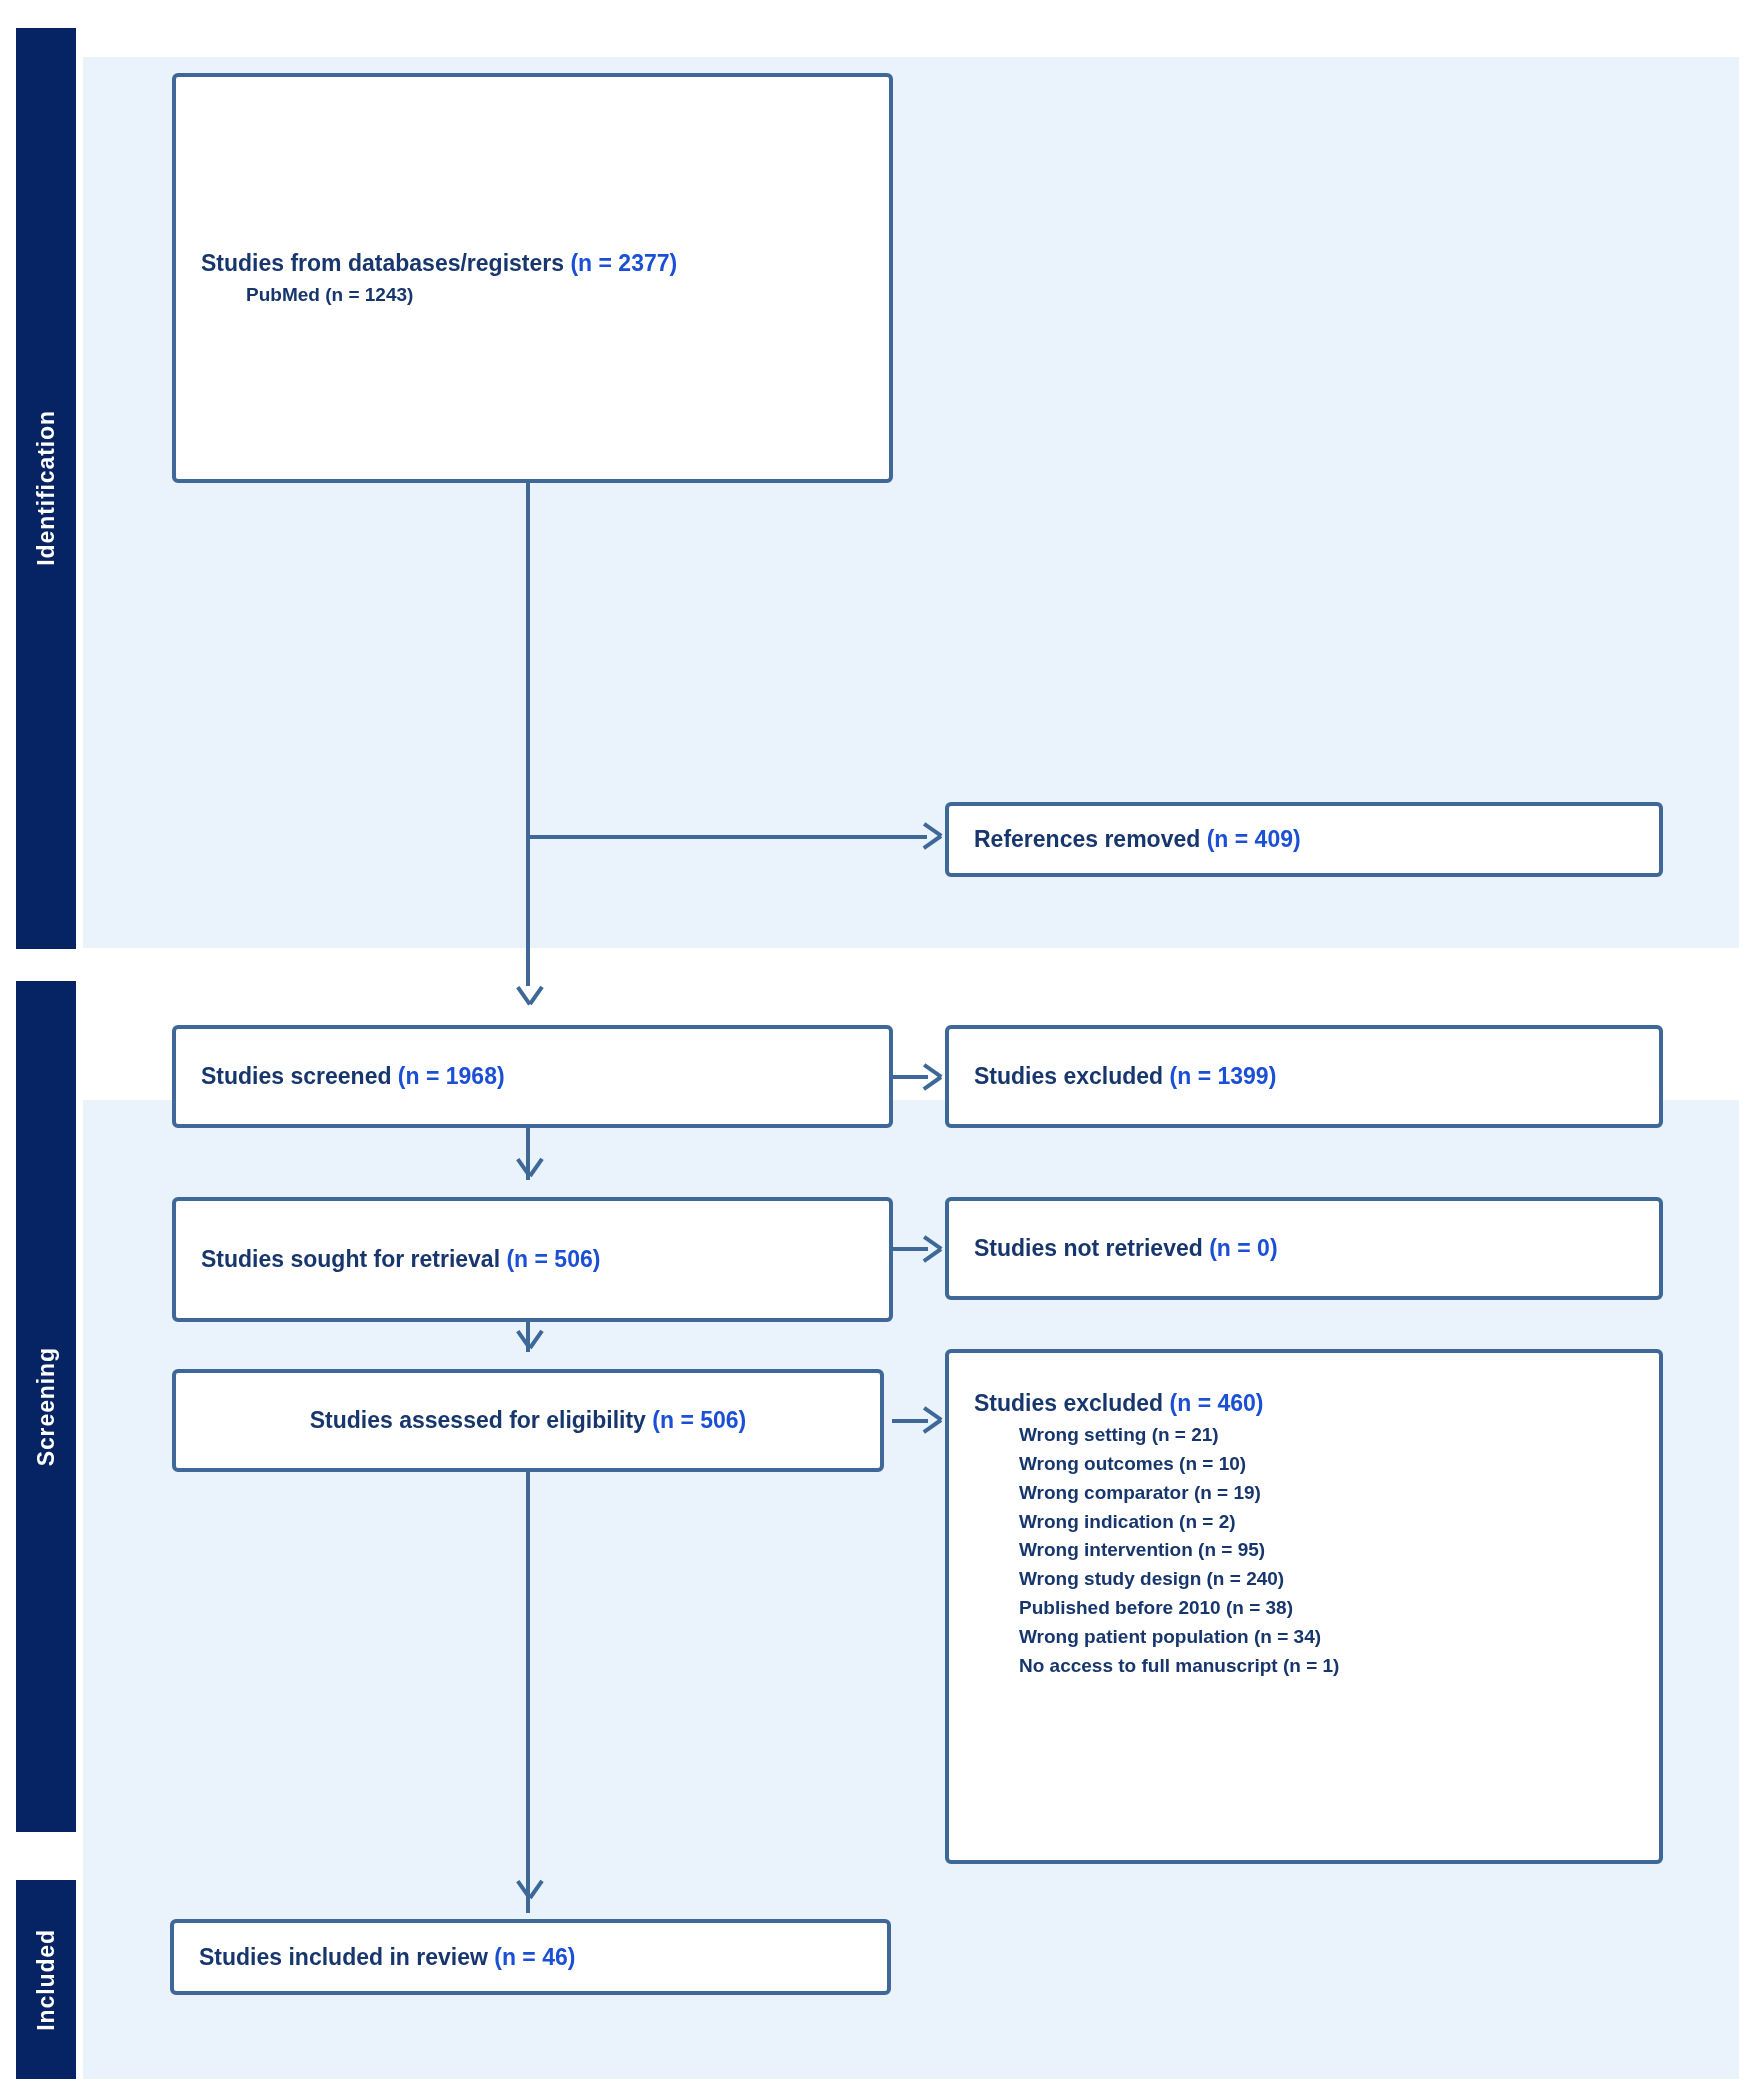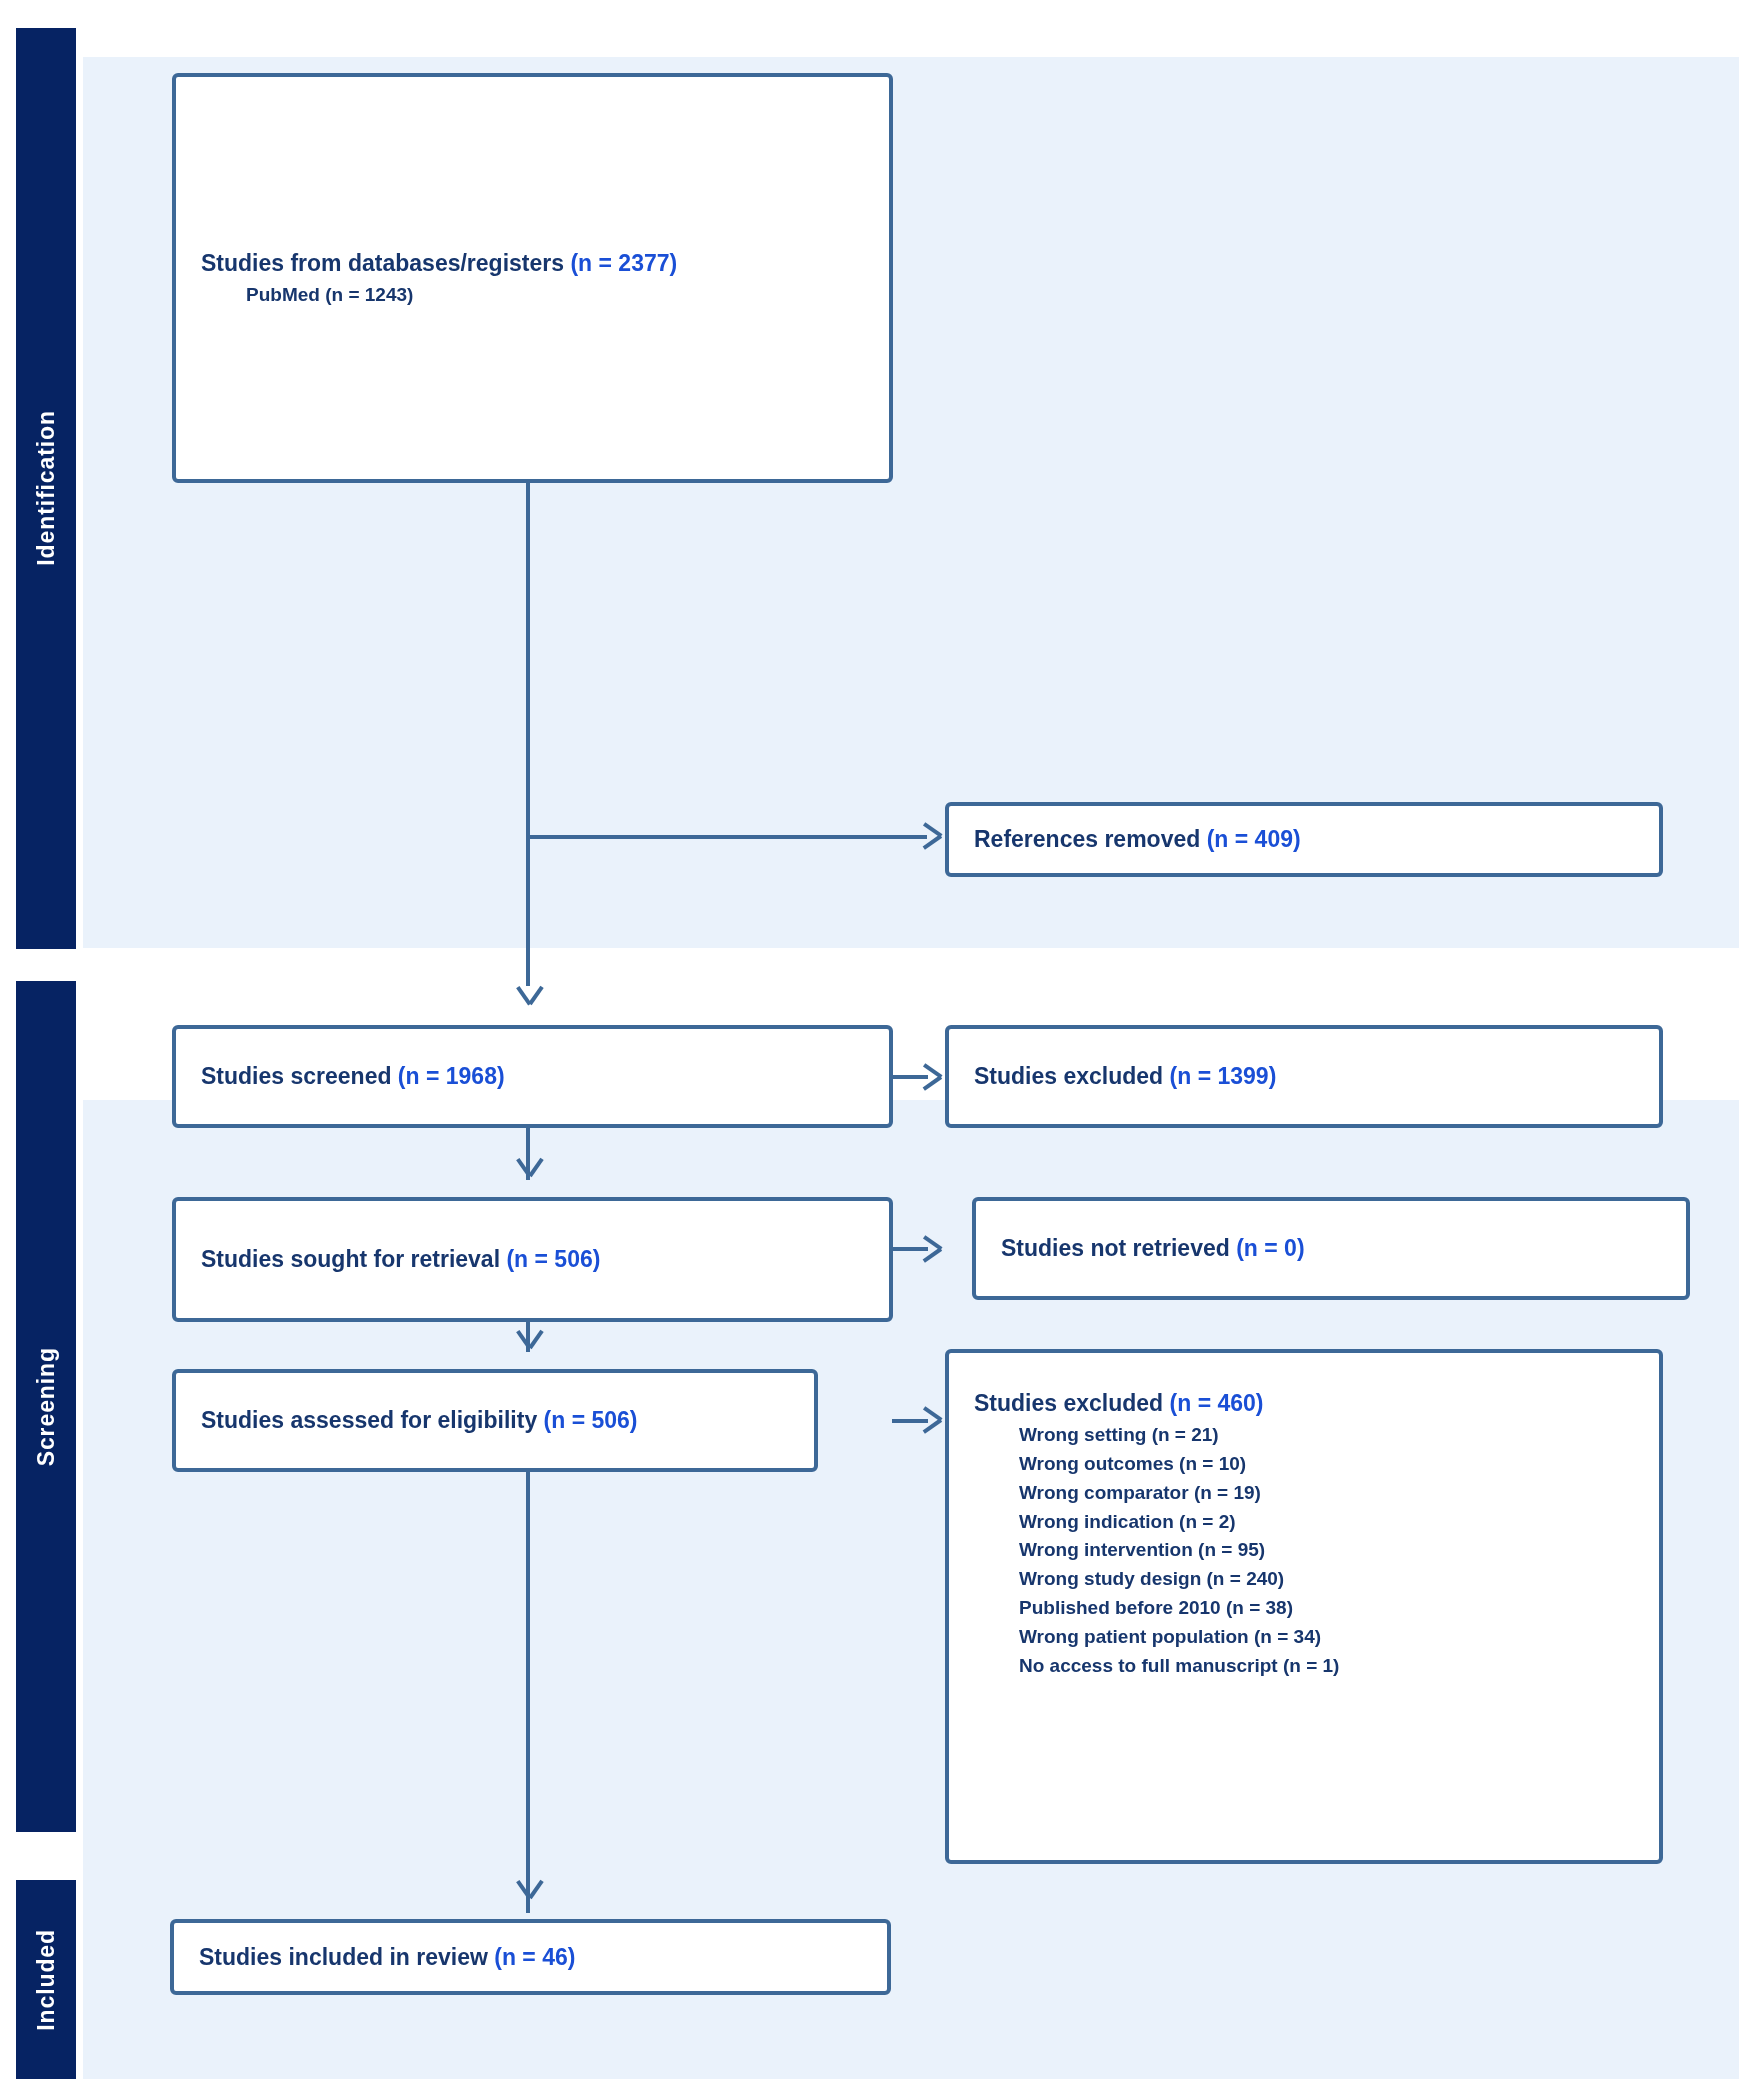--- a/index.html
+++ b/index.html
@@ -87,22 +87,22 @@
     font-weight: 600;
     white-space: nowrap;
   }
 
   
   #box-databases   { left: 172px;  top: 73px;  width: 721px; height: 410px; }
   #box-refs-removed{ left: 945px; top: 802px; width: 718px; height: 75px; }
   #box-screened    { left: 172px;  top: 1025px; width: 721px; height: 103px; }
   #box-excluded-1  { left: 945px; top: 1025px; width: 718px; height: 103px; }
   #box-sought      { left: 172px;  top: 1197px; width: 721px; height: 125px; }
-  #box-not-retr    { left: 945px; top: 1197px; width: 718px; height: 103px; margin-left: 27px; }
-  #box-assessed    { left: 172px;  top: 1369px; width: 646px; height: 103px; }
+  #box-not-retr    { left: 945px; top: 1197px; width: 718px; height: 103px; }
+  #box-assessed    { left: 172px;  top: 1369px; width: 712px; height: 103px; justify-content: center; }
   #box-excluded-2  { left: 945px; top: 1349px; width: 718px; height: 515px;
                      align-items: flex-start; padding-top: 33px; }
   #box-included    { left: 170px;  top: 1919px; width: 721px; height: 76px; }
 
   
   .vline {
     position: absolute;
     width: 4px;
     background: #3d6897;
   }

